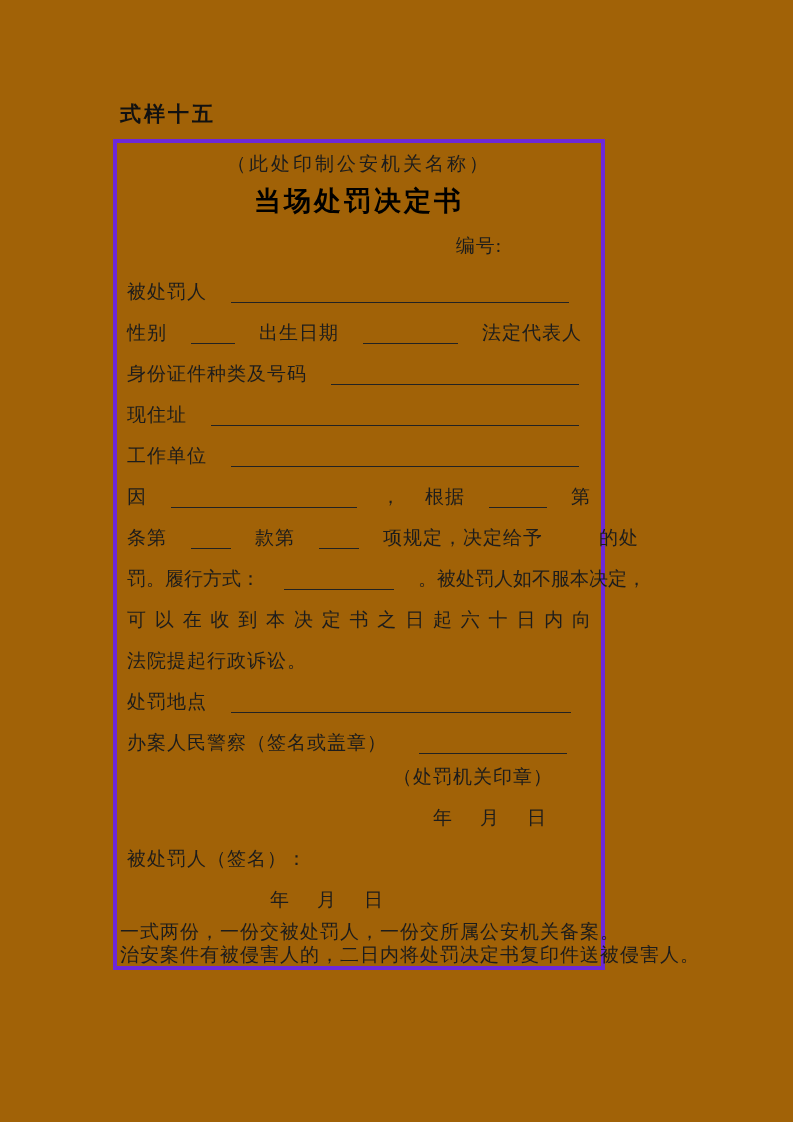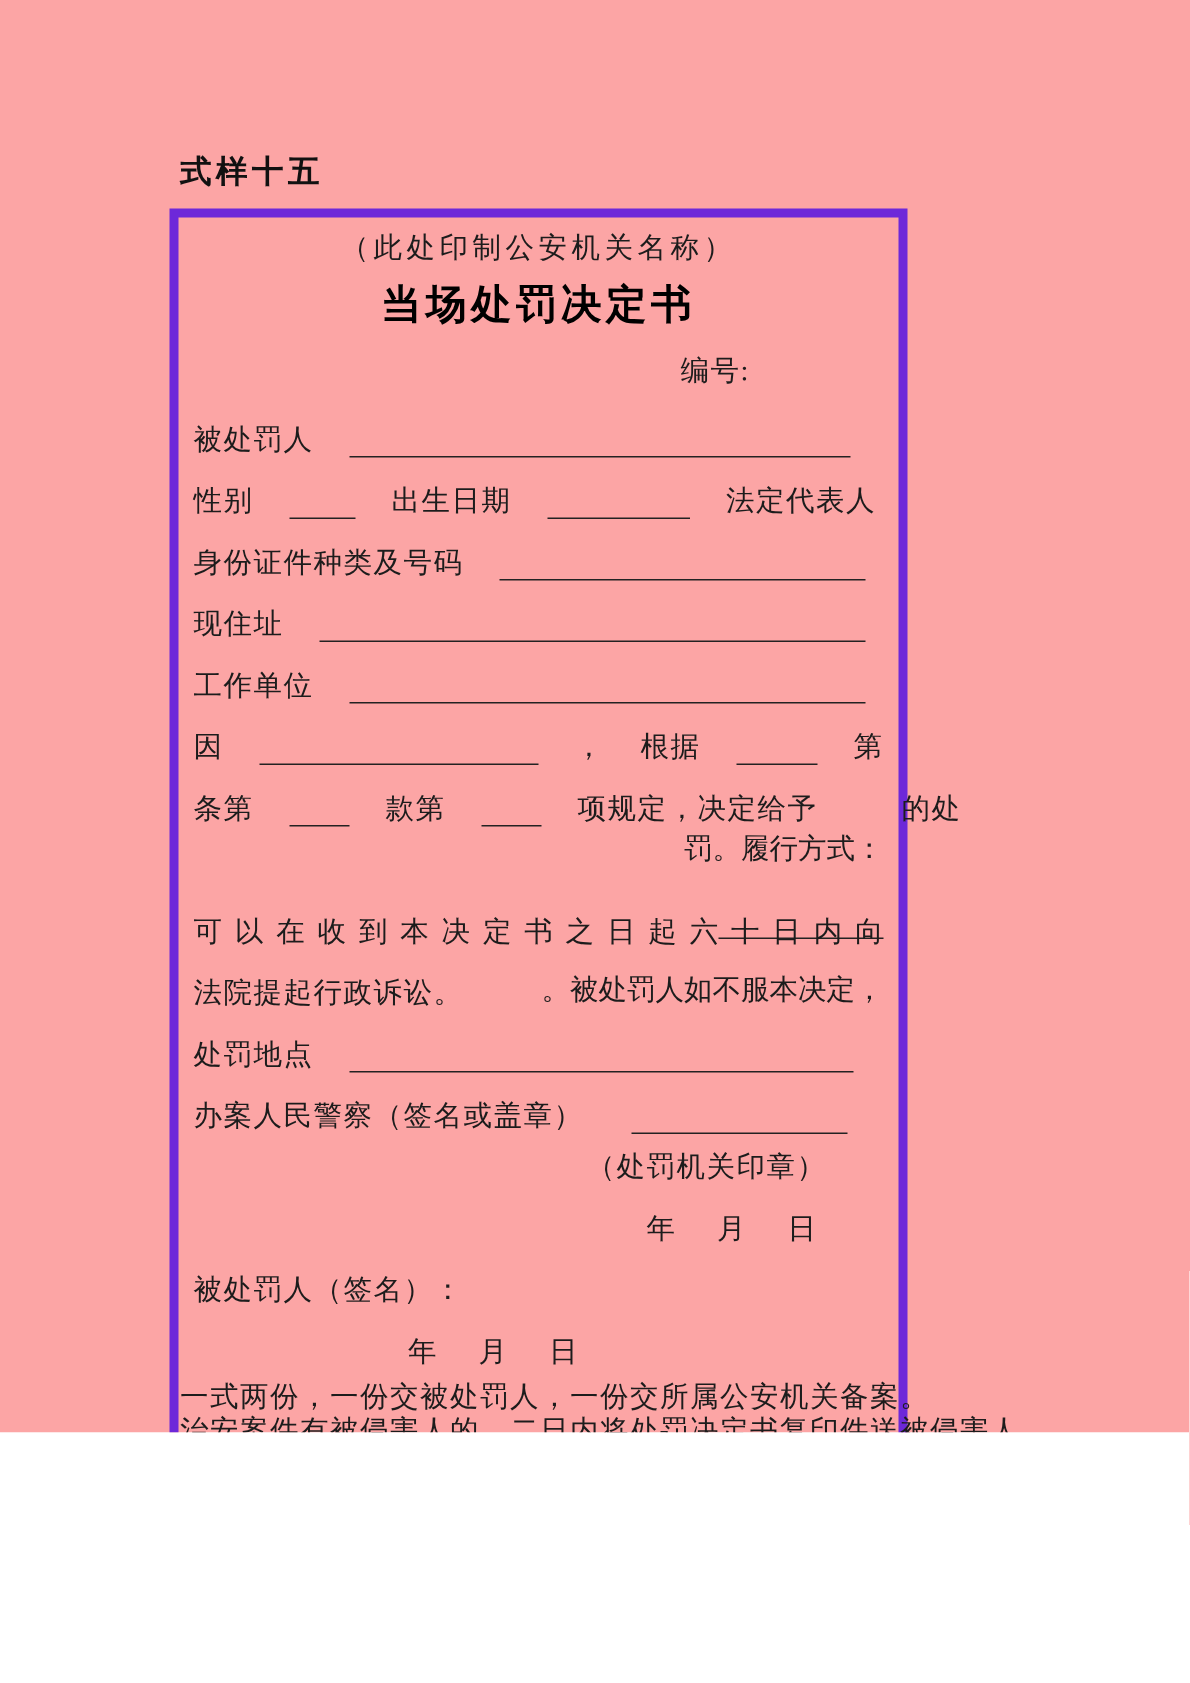--- a/index.html
+++ b/index.html
@@ -1,42 +1,42 @@
 <!DOCTYPE html>
 <html><head>
 <meta charset="utf-8">
 <style>
   * { margin: 0; padding: 0; box-sizing: border-box; }
   html, body { background: #ffffff; }
   .page {
     position: relative;
     width: 793px;
-    height: 955px;
-    background: #fca5a5;
+    height: 1122px;
+    background: #a16207;
     color: #1c1c1c;
     font-family: "Liberation Serif", serif;
     overflow: hidden;
   }
   .sample-label {
     position: absolute;
     left: 120px;
     top: 100px;
     font-family: "Liberation Sans", sans-serif;
     font-weight: bold;
     font-size: 21px;
     letter-spacing: 3px;
     color: #111;
   }
   .form-box {
     position: absolute;
     left: 113px;
     top: 139px;
     width: 492px;
     height: 831px;
-    border: 6px solid #6d28d9;
+    border: 4px solid #6d28d9;
     padding: 6px 10px 0 10px;
   }
   .agency-line {
     height: 30px;
     line-height: 30px;
     text-align: center;
     font-size: 19px;
     letter-spacing: 3px;
   }
   .form-title {
@@ -61,21 +61,21 @@
     display: flex;
     align-items: flex-end;
     height: 41px;
     padding-bottom: 5px;
     font-size: 19px;
     letter-spacing: 1px;
     line-height: 1.15;
     white-space: nowrap;
     gap: 24px;
   }
-  .row.tight { letter-spacing: 0; flex-direction: column; }
+  .row.tight { letter-spacing: 0; }
   .lbl { flex: 0 0 auto; }
   .blank {
     border-bottom: 1px solid #222;
     height: 24px;
     flex: 0 0 auto;
   }
   .grow { flex: 1 1 auto; }
   .w40 { width: 40px; }
   .w44 { width: 44px; }
   .w95 { width: 95px; }

